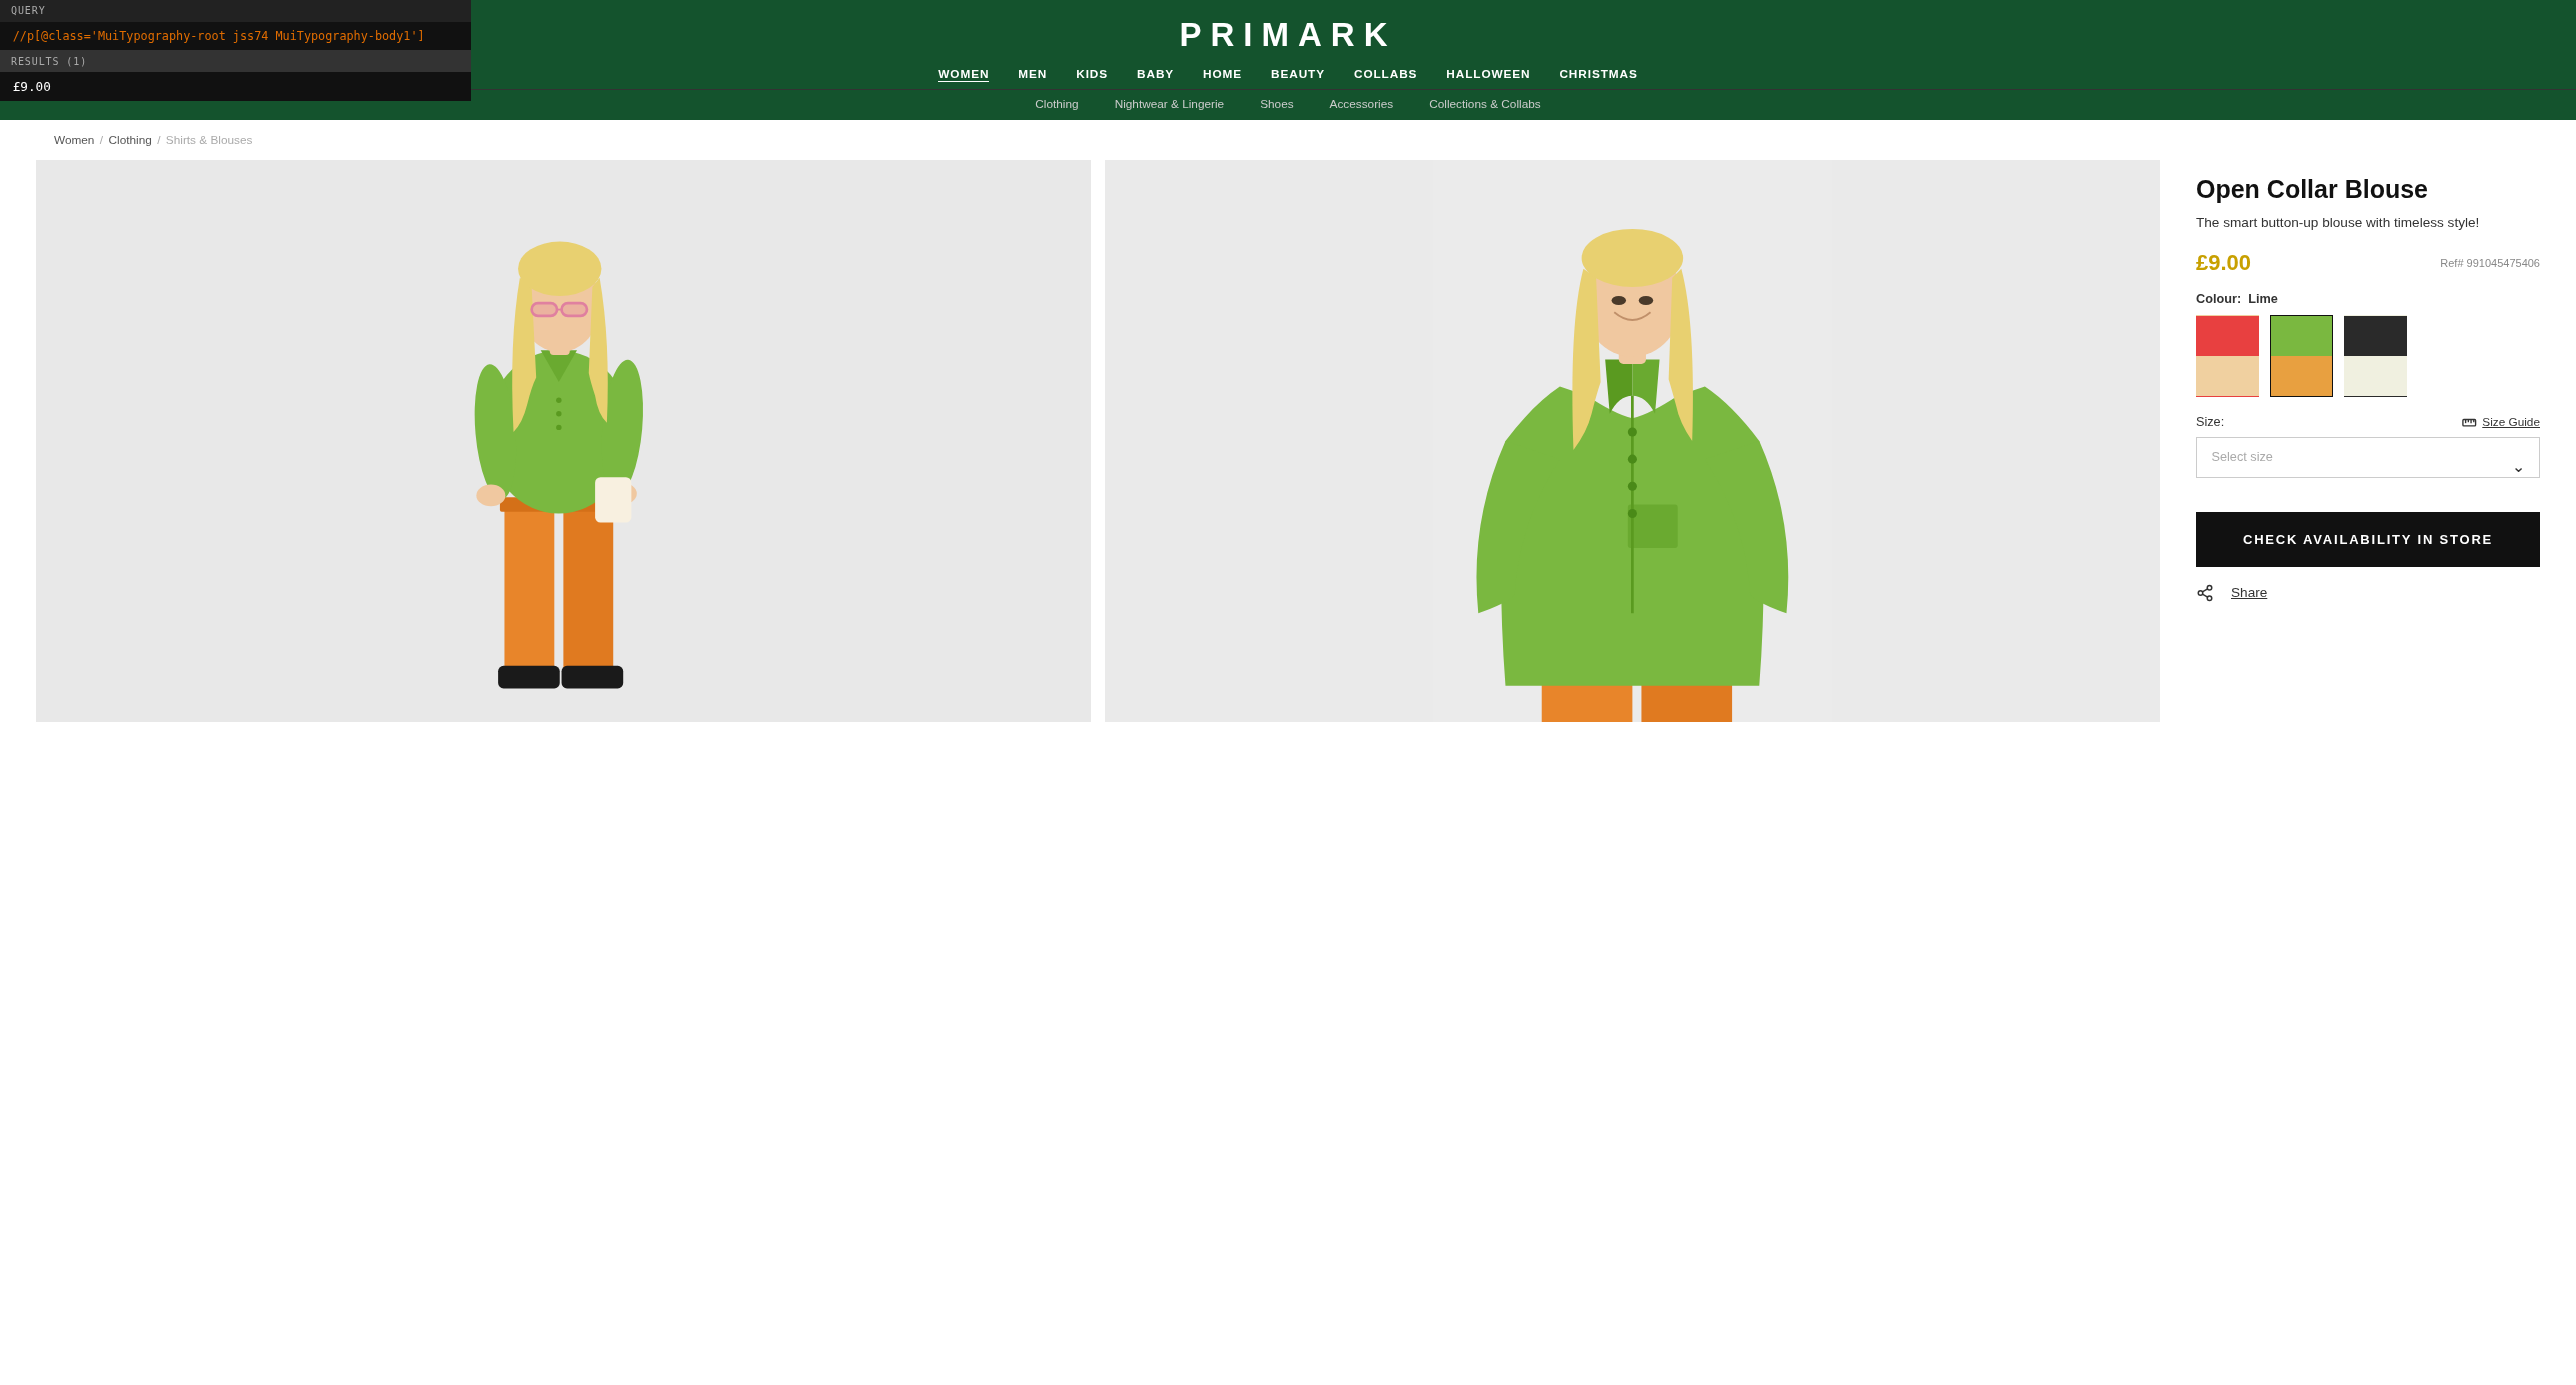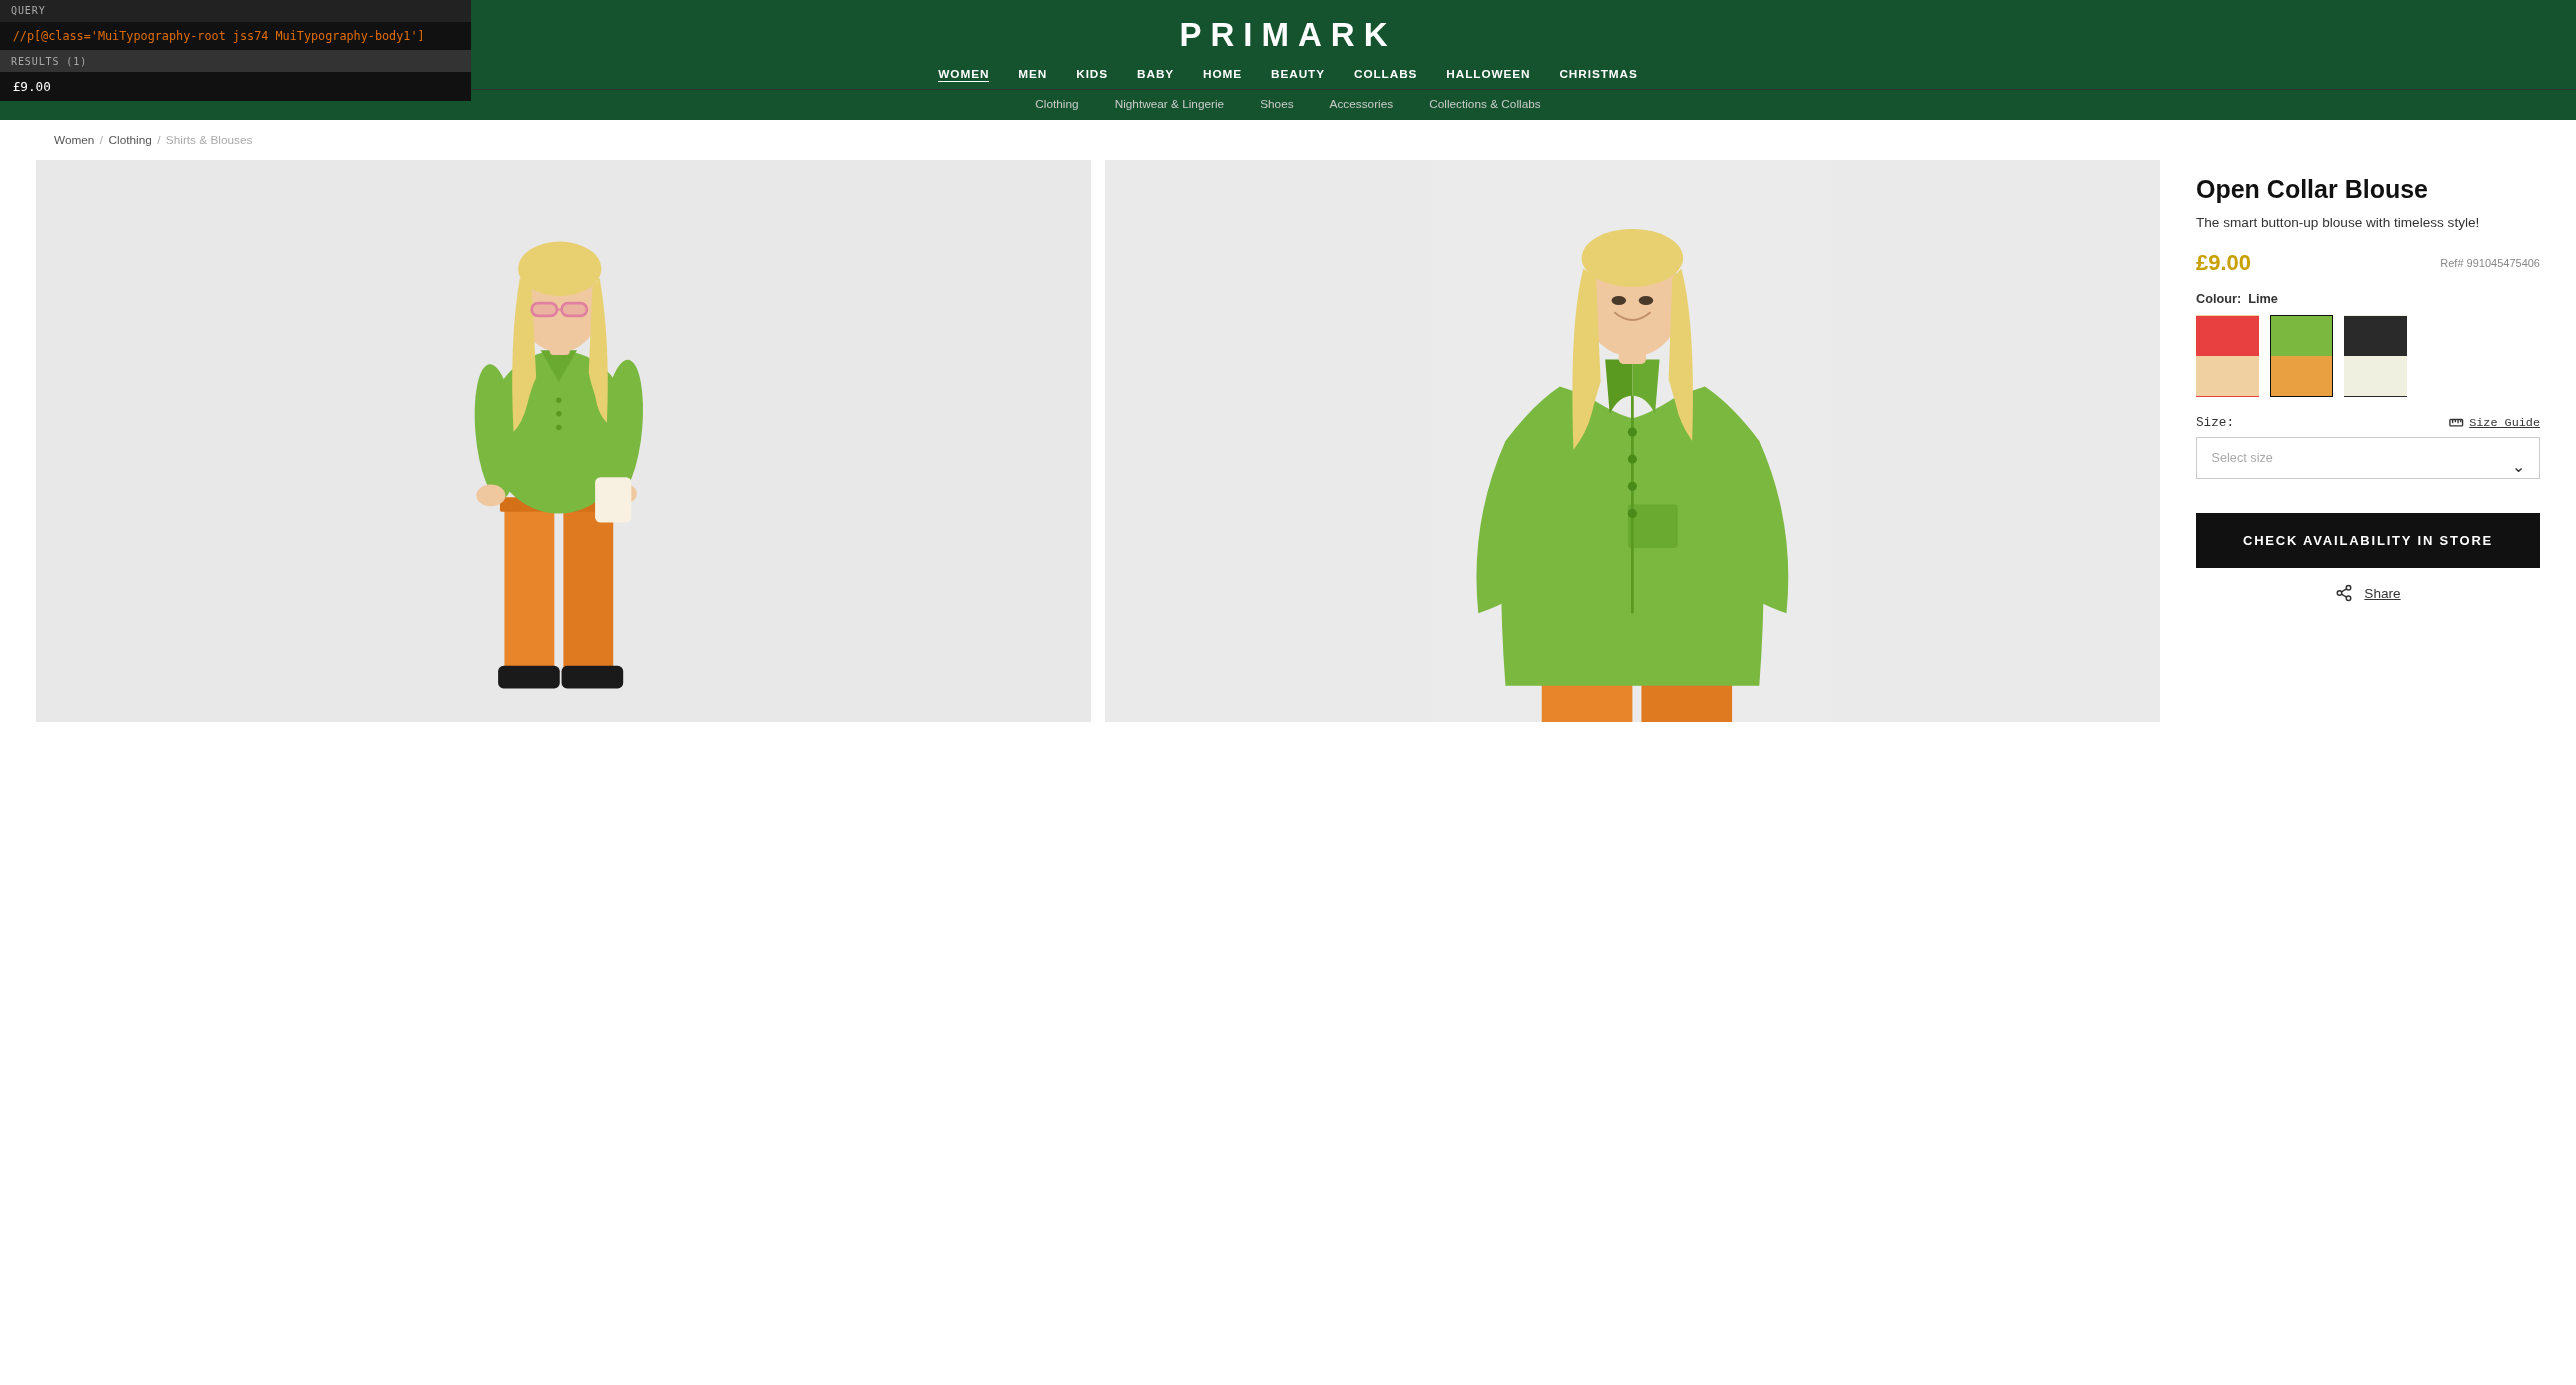--- a/index.html
+++ b/index.html
@@ -185,21 +185,20 @@
     
     .swatch-red { background: linear-gradient(180deg, #e84040 0%, #e84040 50%, #f0d0a0 50%, #f0d0a0 100%); }
     .swatch-lime { background: linear-gradient(180deg, #7ab840 0%, #7ab840 50%, #e8a040 50%, #e8a040 100%); }
     .swatch-black { background: linear-gradient(180deg, #2a2a2a 0%, #2a2a2a 50%, #f0f0e0 50%, #f0f0e0 100%); }
 
     .size-row {
       display: flex;
       align-items: center;
       justify-content: space-between;
       margin-bottom: 7.2px;
-      font-family: Liberation Mono, monospace;
     }
     .size-label { font-size: 12.7px; color: #333; }
     .size-guide-link {
       display: flex;
       align-items: center;
       gap: 5.4px;
       font-size: 11.8px;
       color: #333;
       text-decoration: underline;
       cursor: pointer;
@@ -249,22 +248,21 @@
       font-size: 13px;
       font-weight: 900;
       letter-spacing: 1.8px;
       text-transform: uppercase;
       cursor: pointer;
       margin-bottom: 16.3px;
     }
     .share-row {
       display: flex;
       align-items: center;
-      justify-content: center;
-      gap: 11px;
+      gap: 17px;
       font-size: 13.6px;
       cursor: pointer;
     }
     .share-row a {
       color: #333;
       text-decoration: underline;
     }
 
     
     .img-placeholder-1 {

